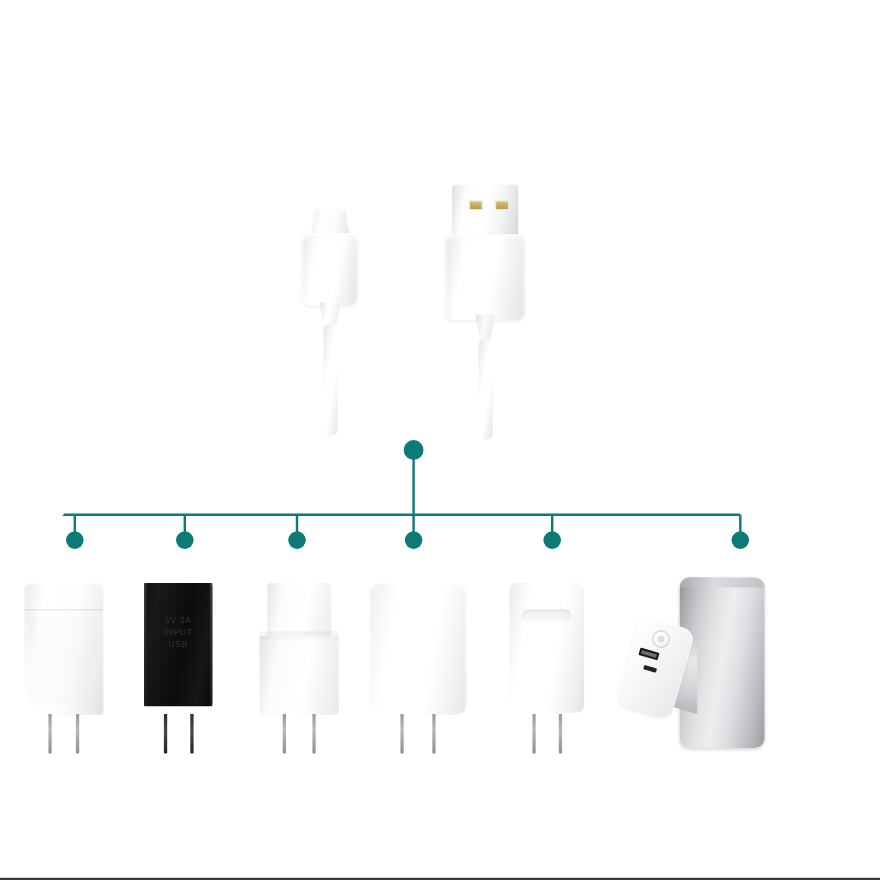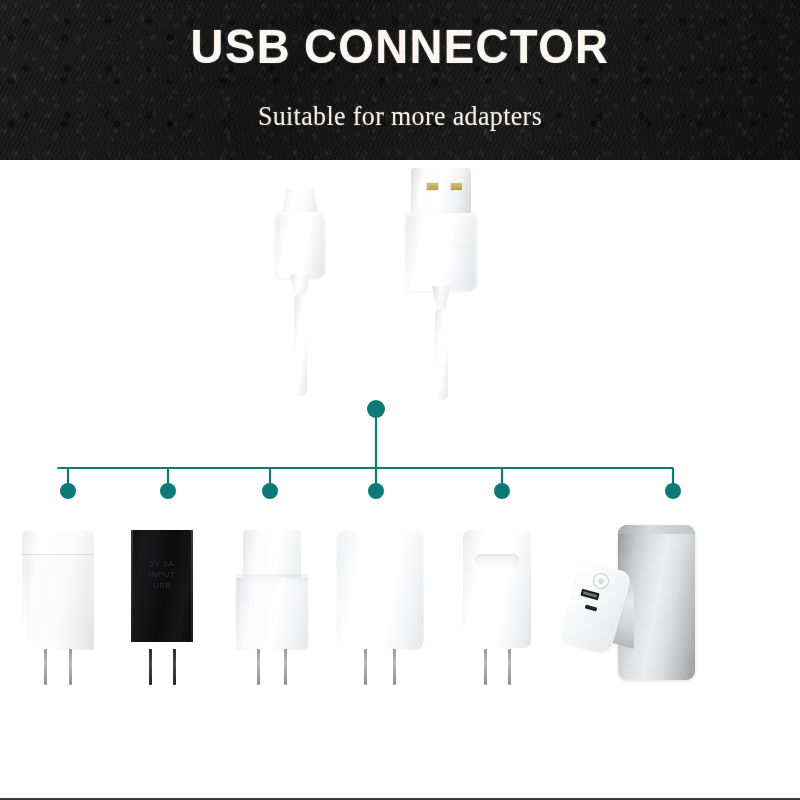--- a/index.html
+++ b/index.html
@@ -323,25 +323,20 @@
     position: absolute; left: 4px; top: 4px; width: 6px; height: 6px;
     border-radius: 50%;
     background: rgba(0,0,0,.12);
   }
 </style>
 </head>
 <body>
 
 <div class="page">
 
-  <div class="header">
-    <div class="grain"></div>
-    <div class="title"><span>USB</span><span class="word-gap"></span><span>CONNECTOR</span></div>
-    <div class="subtitle">Suitable for more adapters</div>
-  </div>
 
   <div class="cable-area">
 
     <div class="micro-plug">
       <div class="micro-tip"></div>
       <div class="micro-body"></div>
       <div class="micro-relief"></div>
       <div class="micro-cord"></div>
     </div>
 

